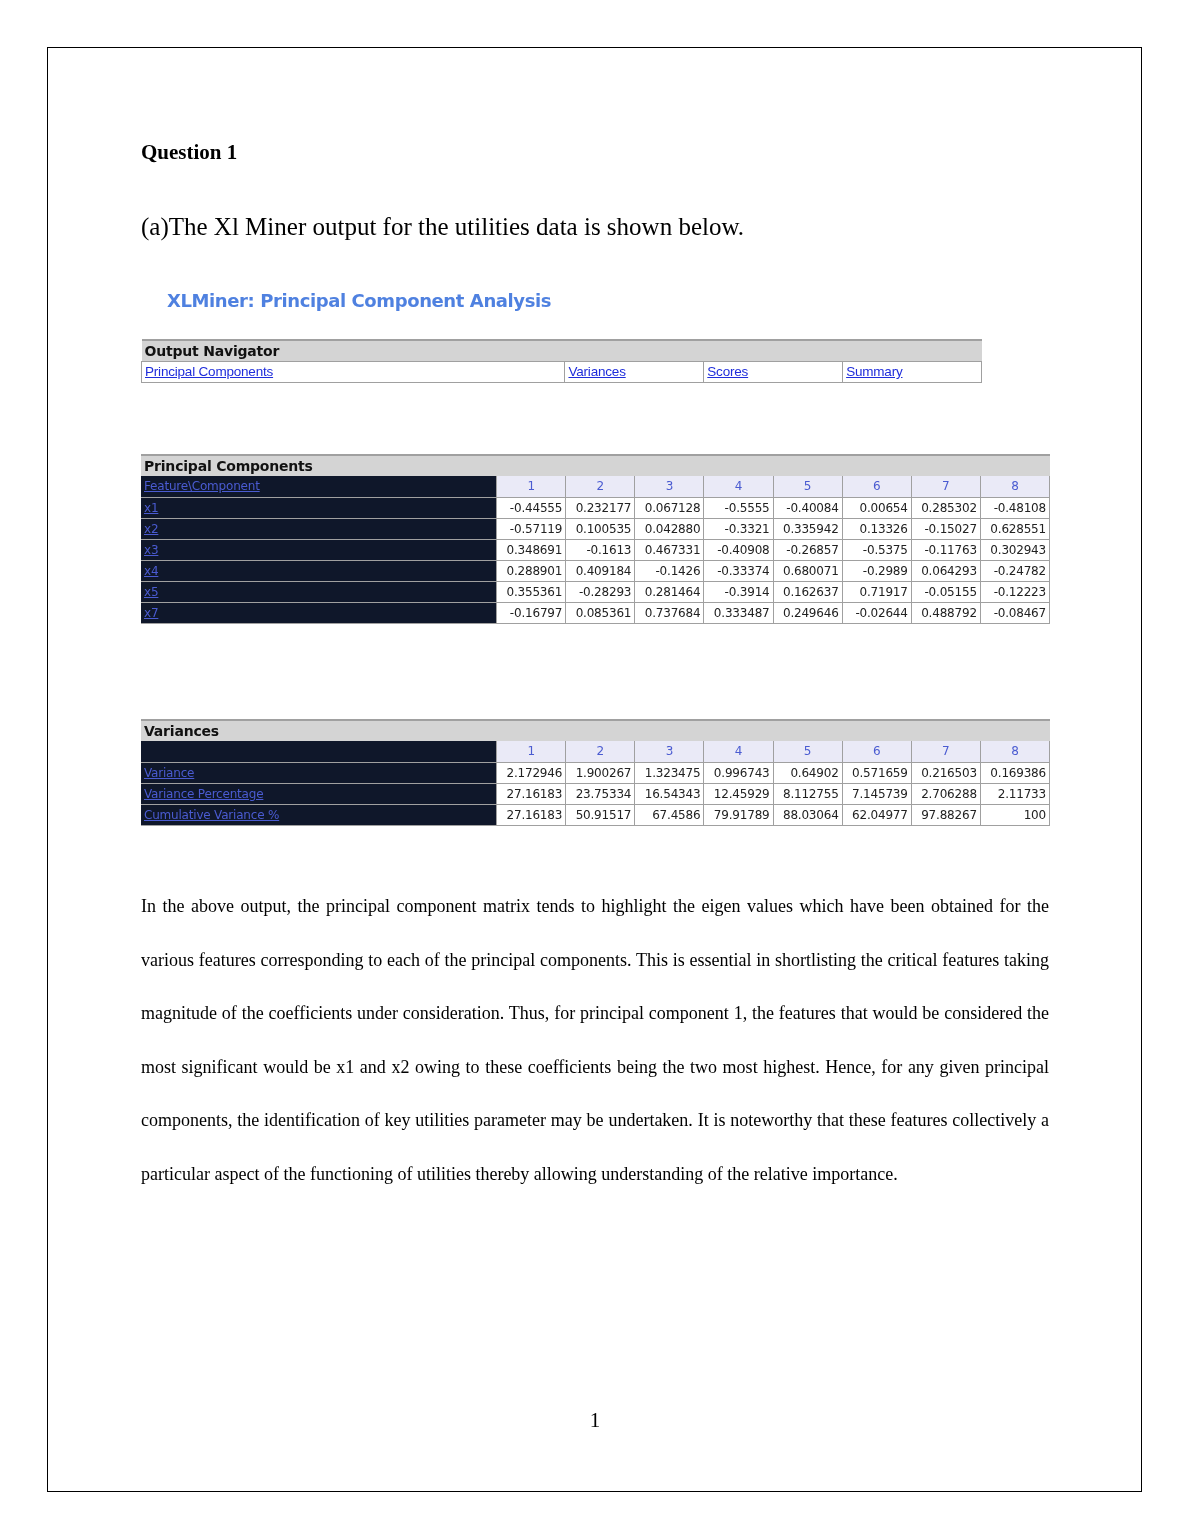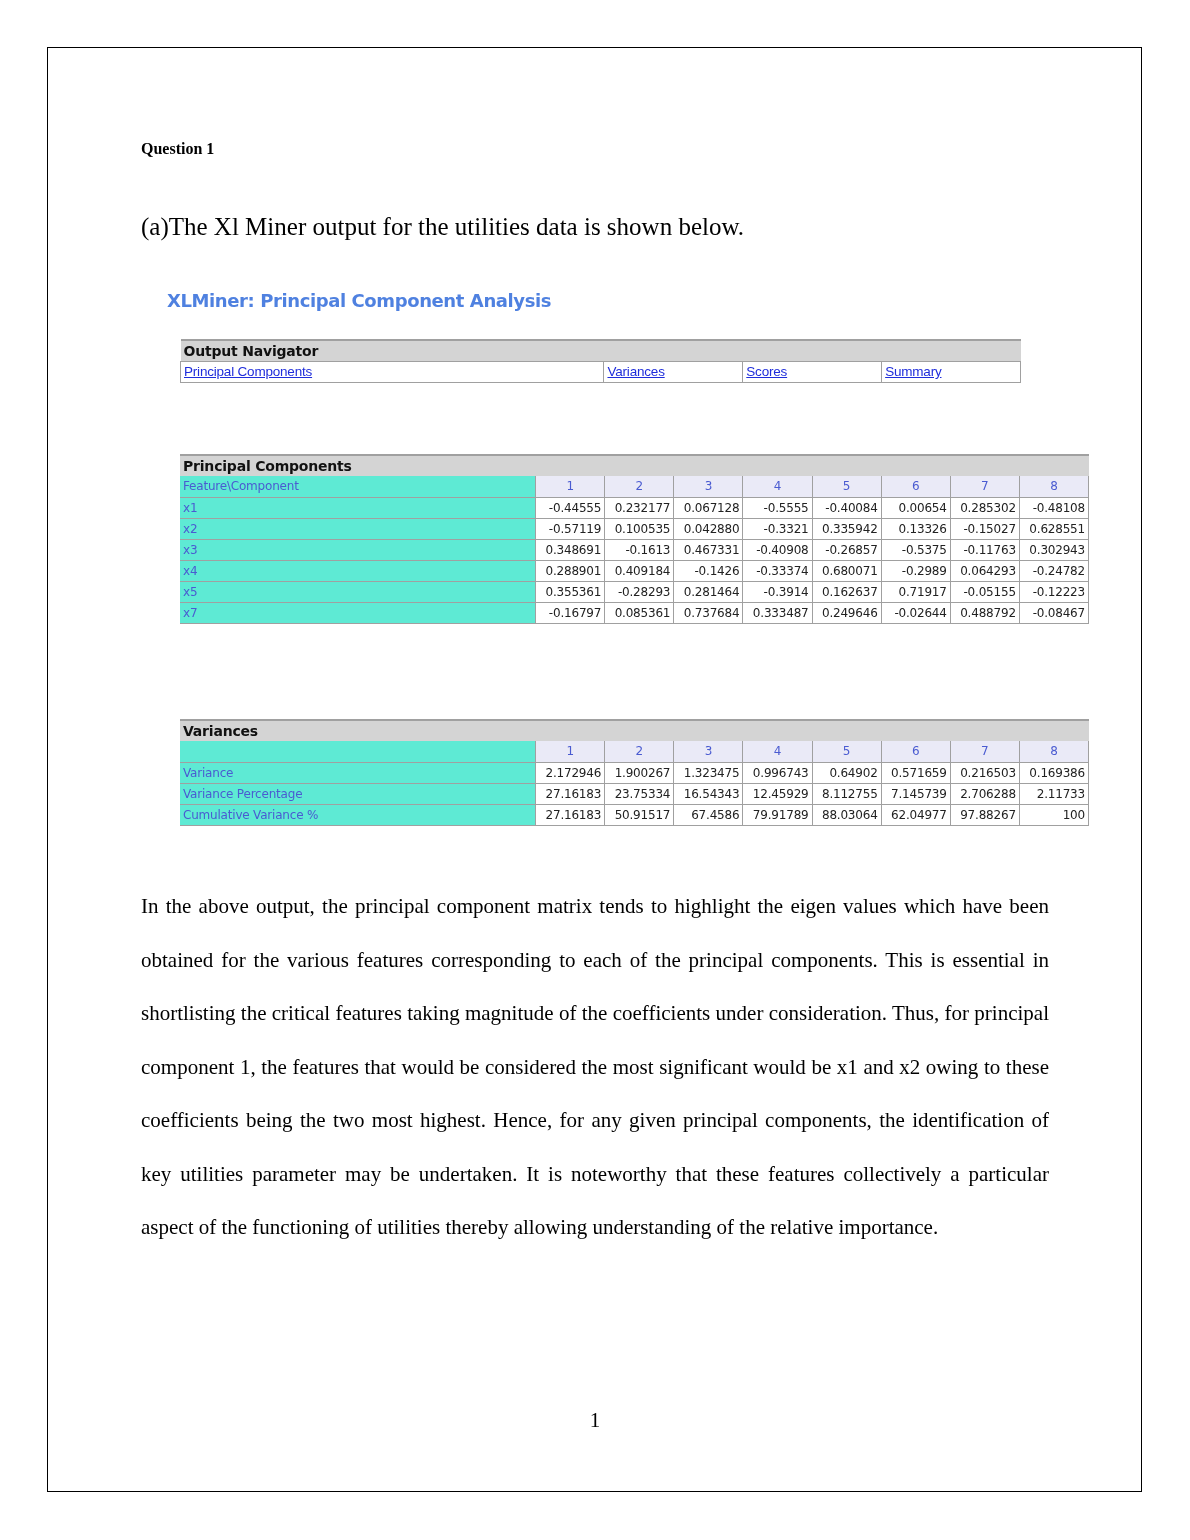--- a/index.html
+++ b/index.html
@@ -3,50 +3,50 @@
 <meta charset="utf-8">
 <style>
   html, body { margin: 0; padding: 0; background: #ffffff; }
   body { width: 1190px; height: 1540px; position: relative; overflow: hidden; }
   .page-border {
     position: absolute; left: 47px; top: 47px; width: 1095px; height: 1445px;
     border: 1px solid #000; box-sizing: border-box;
   }
   .serif { font-family: "Liberation Serif", "DejaVu Serif", serif; color: #000; }
   .question-title {
-    position: absolute; left: 141px; top: 140px; font-size: 16px; font-weight: bold;
+    position: absolute; left: 141px; top: 140px; font-size: 21px; font-weight: bold;
   }
   .intro {
     position: absolute; left: 141px; top: 213px; font-size: 25px;
   }
   .xl-title {
     position: absolute; left: 144px; top: 290px; font-family: "DejaVu Sans", "Liberation Sans", sans-serif;
     font-size: 18px; font-weight: bold; color: #4f81e0; letter-spacing: -0.4px; margin-left: 23px;
   }
   .xl { font-family: "DejaVu Sans", "Liberation Sans", sans-serif; font-size: 12px; letter-spacing: -0.2px; }
-  table.grid { border-collapse: collapse; position: absolute; margin-left: 39px; }
+  table.grid { border-collapse: collapse; position: absolute; }
   table.grid td { padding: 0 3px; height: 21px; box-sizing: border-box; white-space: nowrap; }
   .hdr-row td {
     background: #d4d4d4; font-weight: bold; font-size: 14px; color: #111;
     border-top: 2px solid #a0a0a0; height: 27px; padding-left: 3px;
   }
   
   #nav { left: 141px; top: 339px; width: 841px; }
   #nav td.link { border: 1px solid #a0a0a0; border-top: 1px solid #a0a0a0; height: 21px; }
   #nav td.link span { color: #1f2ddb; text-decoration: underline; font-family: "Liberation Sans", sans-serif; font-size: 13.5px; }
   
   .data-table td { border-bottom: 1px solid #a0a0a0; border-right: 1px solid #a0a0a0; }
-  .data-table td.lbl { background: #5eead4; color: #4a5bd1; border-left: 0; width: 355px; }
+  .data-table td.lbl { background: #0f172a; color: #4a5bd1; border-left: 0; width: 355px; text-decoration: underline; }
   .data-table td.colhdr { background: #eaeaf7; color: #4a5bd1; text-align: center; }
   .data-table td.num { text-align: right; color: #222; background: #fff; width: 69px; }
   .data-table tr.hdr-row td { border-right: 0; border-bottom: 0; }
   #pc { left: 141px; top: 454px; width: 909px; }
   #var { left: 141px; top: 719px; width: 909px; }
   .para {
-    position: absolute; left: 141px; top: 880px; width: 908px; font-size: 21px;
+    position: absolute; left: 141px; top: 880px; width: 908px; font-size: 18px;
     line-height: 53.5px; text-align: justify;
   }
   .pageno { position: absolute; left: 0; width: 1190px; top: 1408px; text-align: center; font-size: 21px; }
 </style>
 </head>
 <body>
 
 <div class="page-border"></div>
 
 <div class="question-title serif">Question 1</div>

